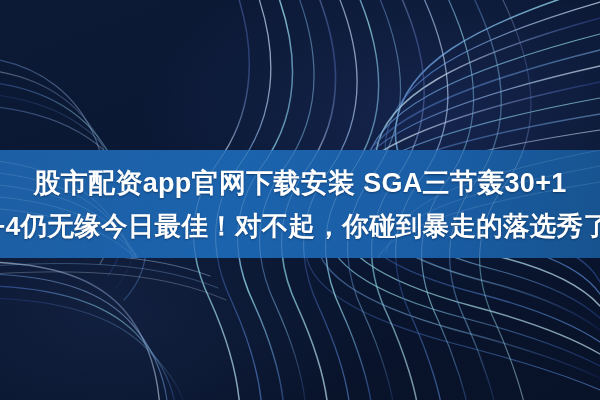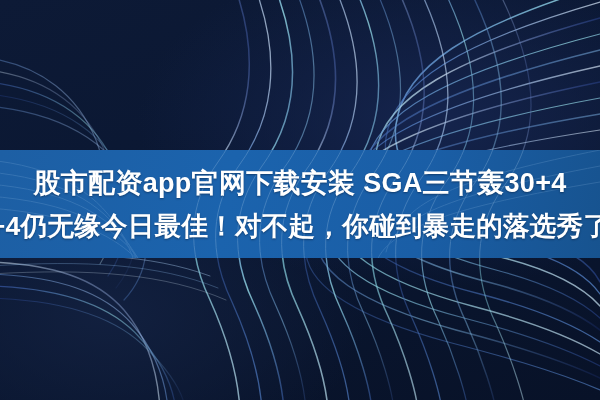--- a/index.html
+++ b/index.html
@@ -190,17 +190,17 @@
           <path d="M-12,208 C76,214 126,238 150,276 C172,310 178,340 166,374"></path>
           <path d="M600,150 C470,176 404,200 396,238"></path>
           <path d="M600,166 C462,192 394,216 386,252"></path>
           <path d="M600,182 C454,206 384,230 376,264"></path>
         </g>
       </svg>
     </div>
   </div>
 
   <div class="headline">
-    <div class="hl-line l1">股市配资app官网下载安装 SGA三节轰30+4</div>
+    <div class="hl-line l1">股市配资app官网下载安装 SGA三节轰30+1</div>
     <div class="hl-line l2">+4仍无缘今日最佳！对不起，你碰到暴走的落选秀了</div>
   </div>
 
 </div>
 
 </body></html>

